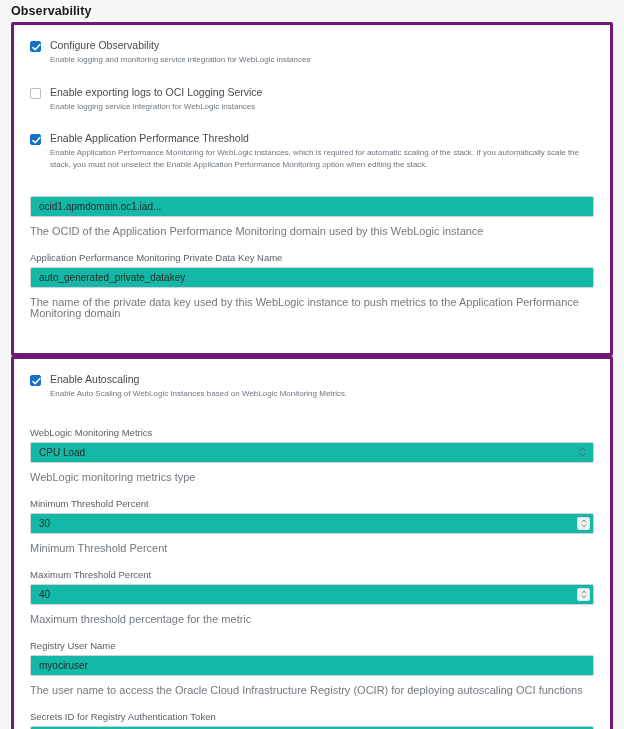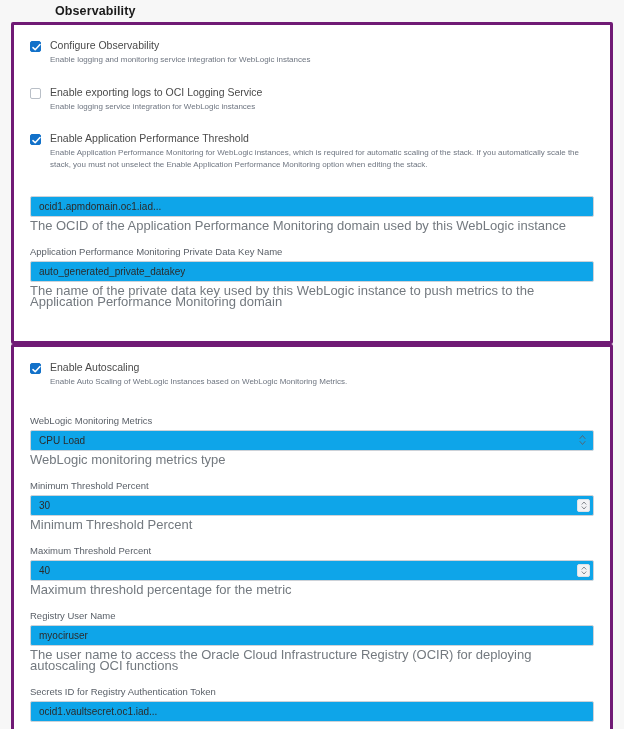--- a/index.html
+++ b/index.html
@@ -17,21 +17,20 @@
   }
 
   .page { width: 624px; height: 729px; position: relative; }
 
   .section-title {
     font-size: 12.5px;
     font-weight: bold;
     color: #1a1a1a;
     padding: 0 0 4px 11px;
     letter-spacing: 0.1px;
-    margin-left: 44px;
   }
   .section-title.first { padding-top: 4px; }
   .section-title.second { padding-top: 11px; }
 
   .panel {
     margin: 0 11px 0 11px;
     background: #ffffff;
     border: 3px solid #701a75;
     border-radius: 2px;
   }
@@ -74,31 +73,31 @@
   
   .field { margin-bottom: 8px; }
   .field:last-child { margin-bottom: 0; }
   .field-label {
     font-size: 9.5px;
     color: #5a6068;
     line-height: 13px;
     margin-bottom: 3px;
   }
   .field-help {
-    font-size: 13px;
+    font-size: 11px;
     color: #73797f;
     line-height: 11px;
-    margin-top: 3px;
+    margin-top: 9px;
   }
 
   .input-box {
     height: 21px;
     border: 1px solid #cdd2d8;
     border-radius: 2px;
-    background: #0ea5e9;
+    background: #14b8a6;
     display: flex;
     align-items: center;
     padding: 0 8px;
     font-size: 10px;
     color: #2b2b2b;
     position: relative;
     overflow: hidden;
   }
   .input-box .val { white-space: nowrap; overflow: hidden; text-overflow: clip; }
 

